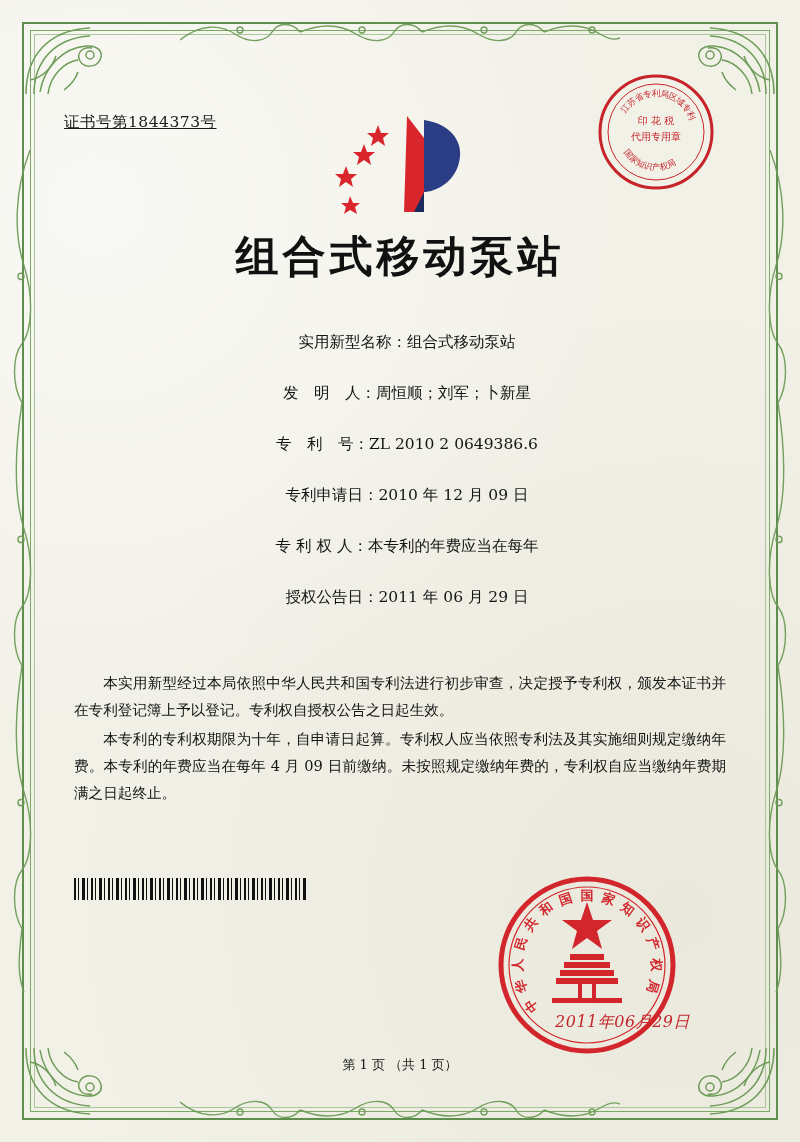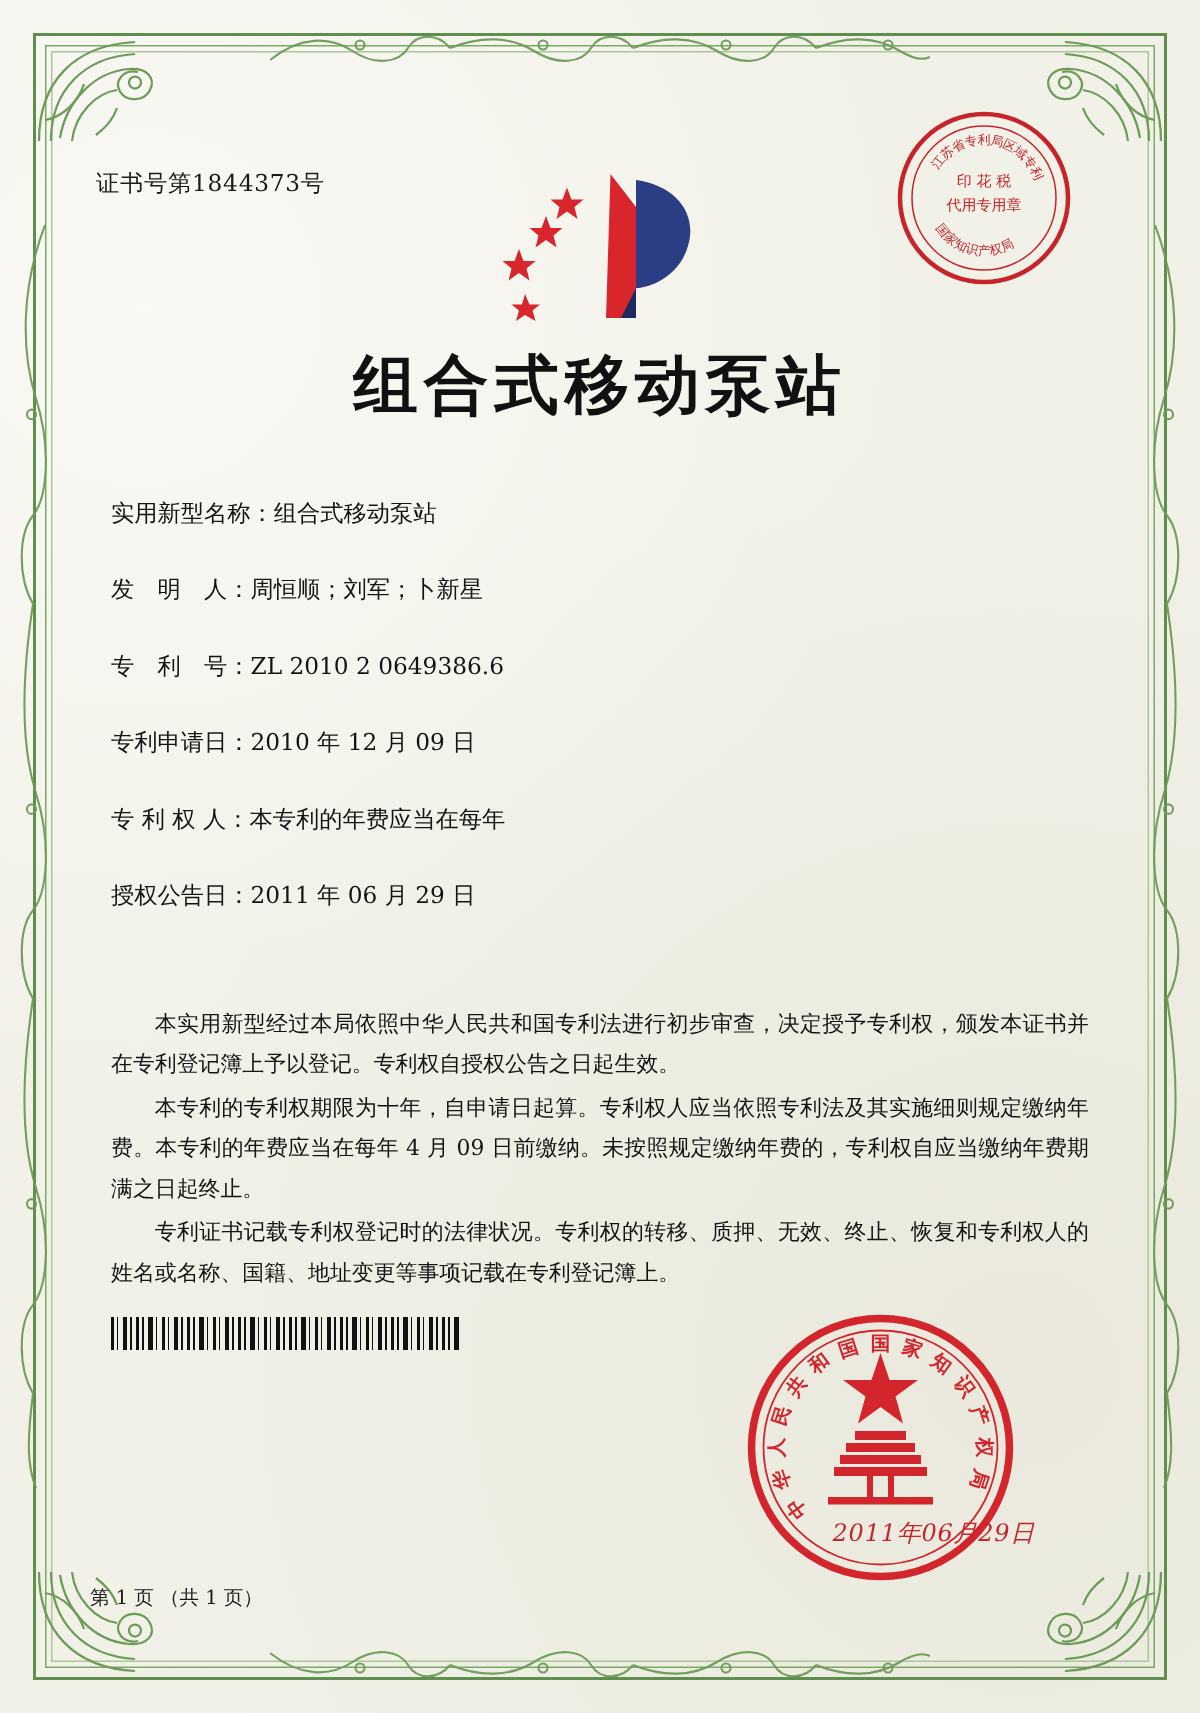--- a/index.html
+++ b/index.html
@@ -87,20 +87,21 @@
   }
 
   .cert-no {
     position: absolute;
     left: 4px;
     top: 52px;
     font-size: 15.5px;
     color: #1a1a1a;
     letter-spacing: .5px;
     font-family: "DejaVu Serif", "Liberation Serif", serif;
+    text-decoration: underline;
   }
 
   
   .logo {
     position: absolute;
     left: 268px;
     top: 48px;
     width: 140px;
     height: 115px;
   }
@@ -134,20 +135,21 @@
     position: absolute;
     left: 14px;
     right: 0;
     top: 272px;
   }
   .field-row {
     font-size: 15.5px;
     color: #141414;
     margin-bottom: 30px;
     white-space: nowrap;
+    text-align: center;
   }
   .field-label { letter-spacing: 0px; }
   .field-value { letter-spacing: 0px; }
 
   .paragraphs {
     position: absolute;
     left: 14px;
     right: 14px;
     top: 610px;
     font-size: 14.6px;
@@ -220,21 +222,21 @@
     color: #c3262c;
     letter-spacing: .5px;
     font-style: italic;
   }
 
   .page-footer {
     position: absolute;
     left: 0;
     right: 0;
     bottom: 8px;
-    text-align: left;
+    text-align: center;
     font-size: 13px;
     color: #1a1a1a;
   }
 </style>
 </head>
 <body>
 
 <div class="page">
 
   <div class="border-outer"></div>
@@ -419,21 +421,20 @@
         <span class="field-label">专 利 权 人：</span><span class="field-value">本专利的年费应当在每年</span>
       </div>
       <div class="field-row">
         <span class="field-label">授权公告日：</span><span class="field-value">2011 年 06 月 29 日</span>
       </div>
     </div>
 
     <div class="paragraphs">
       <p>本实用新型经过本局依照中华人民共和国专利法进行初步审查，决定授予专利权，颁发本证书并在专利登记簿上予以登记。专利权自授权公告之日起生效。</p>
       <p>本专利的专利权期限为十年，自申请日起算。专利权人应当依照专利法及其实施细则规定缴纳年费。本专利的年费应当在每年 4 月 09 日前缴纳。未按照规定缴纳年费的，专利权自应当缴纳年费期满之日起终止。</p>
-      <p>专利证书记载专利权登记时的法律状况。专利权的转移、质押、无效、终止、恢复和专利权人的姓名或名称、国籍、地址变更等事项记载在专利登记簿上。</p>
     </div>
 
     <div class="barcode"></div>
 
 
     <div class="national-seal">
       <svg viewBox="0 0 190 190">
         <circle cx="95" cy="95" r="86" fill="none" stroke="currentColor" stroke-width="5"></circle>
         <circle cx="95" cy="95" r="78" fill="none" stroke="currentColor" stroke-width="1.2"></circle>
 

